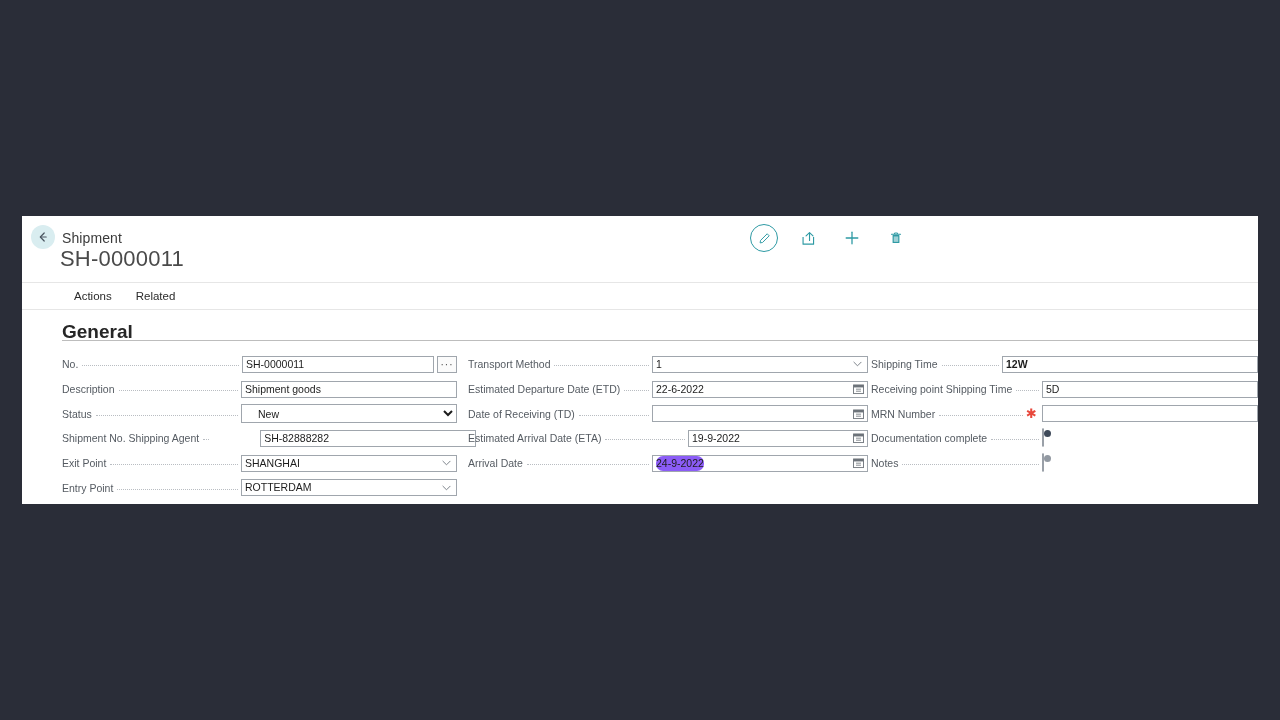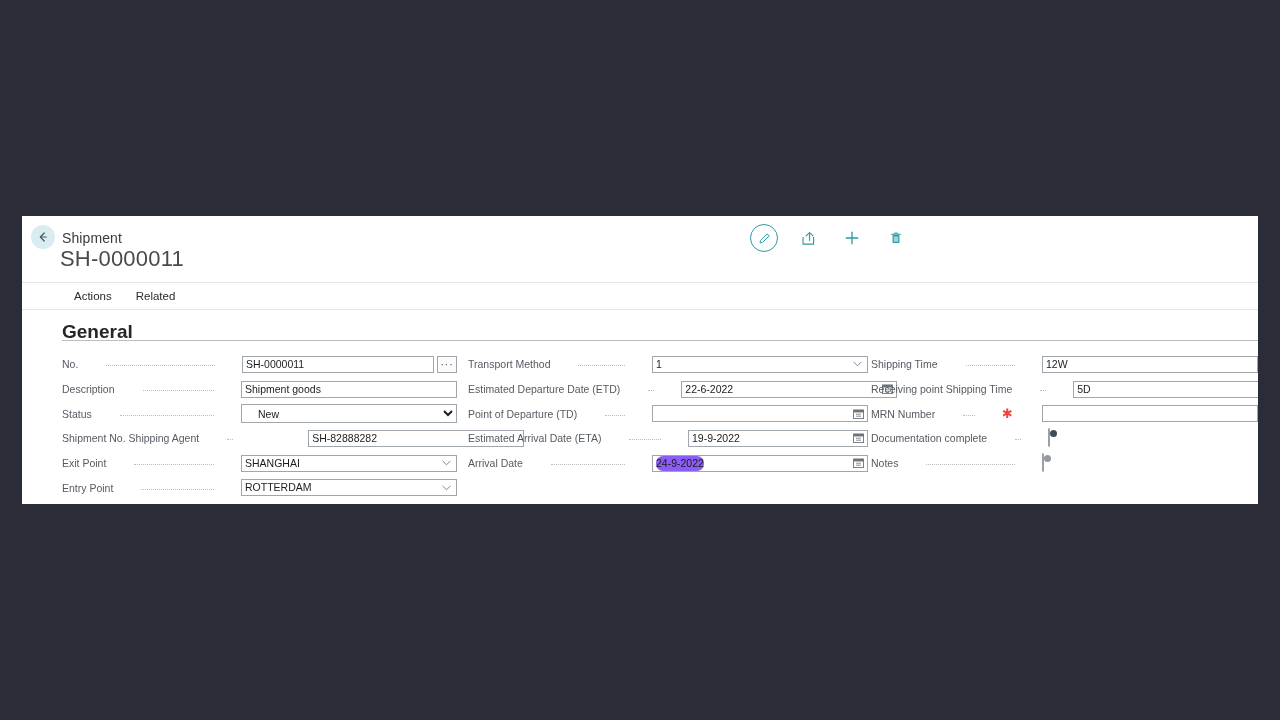--- a/index.html
+++ b/index.html
@@ -164,21 +164,20 @@
   }
   .col-1 { left: 40px;  width: 395px; }
   .col-2 { left: 446px; width: 400px; }
   .col-3 { left: 849px; width: 387px; }
 
   .field {
     position: relative;
     height: 24.7px;
     display: flex;
     align-items: center;
-    gap: 24px;
   }
 
   .field-label {
     font-size: 10.5px;
     color: #555b62;
     white-space: nowrap;
     flex: none;
     padding-right: 4px;
   }
 
@@ -453,21 +452,21 @@
             <svg class="cal" width="11" height="11" viewBox="0 0 12 12">
               <rect x="0.6" y="1.6" width="10.8" height="9.4" fill="none" stroke="#6d737a" stroke-width="1"></rect>
               <rect x="0.6" y="1.6" width="10.8" height="2.7" fill="#6d737a"></rect>
               <line x1="3.3" y1="6.2" x2="8.7" y2="6.2" stroke="#6d737a" stroke-width="0.9"></line>
               <line x1="3.3" y1="8.4" x2="8.7" y2="8.4" stroke="#6d737a" stroke-width="0.9"></line>
             </svg>
           </span>
         </div>
 
         <div class="field">
-          <span class="field-label">Point of Departure (TD)</span>
+          <span class="field-label">Date of Receiving (TD)</span>
           <span class="leader"></span>
           <span class="control txt" style="width:216px;">
             <span></span>
             <svg class="cal" width="11" height="11" viewBox="0 0 12 12">
               <rect x="0.6" y="1.6" width="10.8" height="9.4" fill="none" stroke="#6d737a" stroke-width="1"></rect>
               <rect x="0.6" y="1.6" width="10.8" height="2.7" fill="#6d737a"></rect>
               <line x1="3.3" y1="6.2" x2="8.7" y2="6.2" stroke="#6d737a" stroke-width="0.9"></line>
               <line x1="3.3" y1="8.4" x2="8.7" y2="8.4" stroke="#6d737a" stroke-width="0.9"></line>
             </svg>
           </span>
@@ -501,21 +500,21 @@
           </span>
         </div>
 
       </div>
 
       <div class="col col-3">
 
         <div class="field">
           <span class="field-label">Shipping Time</span>
           <span class="leader"></span>
-          <span class="control txt" style="width:216px;">12W</span>
+          <span class="control txt" style="width:256px;font-weight:bold;">12W</span>
         </div>
 
         <div class="field">
           <span class="field-label">Receiving point Shipping Time</span>
           <span class="leader"></span>
           <span class="control txt" style="width:216px;">5D</span>
         </div>
 
         <div class="field">
           <span class="field-label">MRN Number</span>

